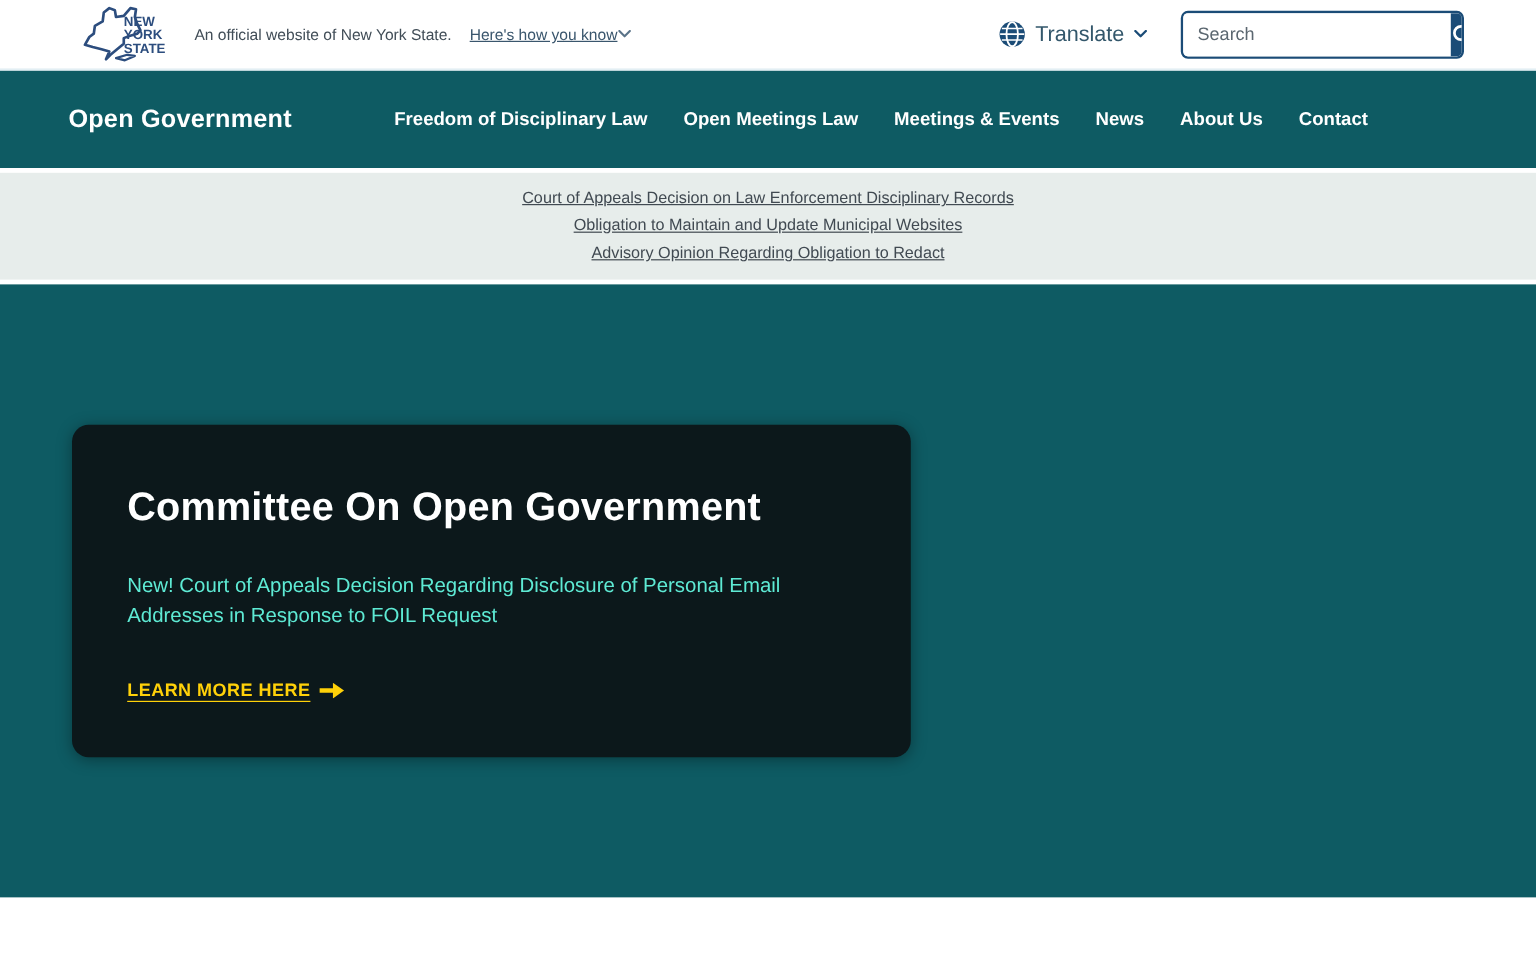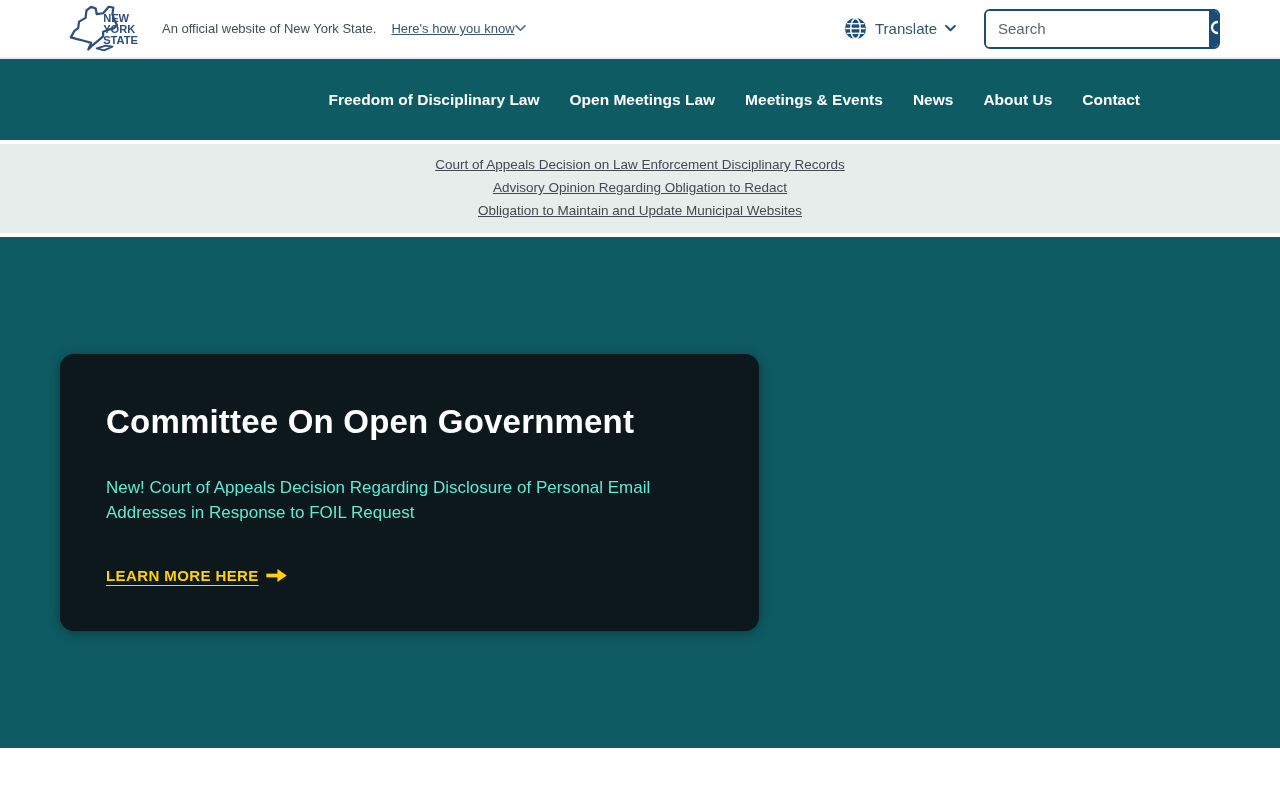--- a/index.html
+++ b/index.html
@@ -14,21 +14,21 @@
   .official-text { font-size:13px; color:#414d57; }
   .hyk-link {
     font-size:13px; color:#3a566d; text-decoration:underline; margin-left:15px;
     cursor:pointer; display:inline-flex; align-items:center; gap:0;
   }
   .chev { width:11px; height:7px; }
   .topbar-spacer { flex:1; }
   .translate {
     display:flex; align-items:center; gap:8px; margin-right:28px; cursor:pointer;
   }
-  .translate-label { font-size:15px; color:#33576b; }
+  .translate-label { font-size:18px; color:#33576b; }
   .globe { width:23px; height:23px; }
   .searchbox {
     width:236px; height:40px; border:2px solid #1b4c77; border-radius:6px;
     display:flex; overflow:hidden; background:#fff;
   }
   .searchbox input {
     flex:1; border:none; outline:none; padding:0 12px; font-size:15px;
     font-family:"Liberation Sans", sans-serif; color:#333;
   }
   .searchbox input::placeholder { color:#5b6770; opacity:1; }
@@ -116,34 +116,35 @@
     <button class="search-btn">
       <svg width="20" height="20" viewBox="0 0 20 20">
         <circle cx="8.5" cy="8.5" r="5.5" fill="none" stroke="#ffffff" stroke-width="2.3"></circle>
         <line x1="12.7" y1="12.7" x2="17.5" y2="17.5" stroke="#ffffff" stroke-width="2.6" stroke-linecap="round"></line>
       </svg>
     </button>
   </div>
 </header>
 
 <nav class="mainnav">
+  <div class="site-title">Open Government</div>
   <ul class="navlinks">
     <li><a href="#">Freedom of Disciplinary Law</a></li>
     <li><a href="#">Open Meetings Law</a></li>
     <li><a href="#">Meetings &amp; Events</a></li>
     <li><a href="#">News</a></li>
     <li><a href="#">About Us</a></li>
     <li><a href="#">Contact</a></li>
   </ul>
 </nav>
 
 <section class="banner">
   <a href="#">Court of Appeals Decision on Law Enforcement Disciplinary Records</a>
+  <a href="#">Obligation to Maintain and Update Municipal Websites</a>
   <a href="#">Advisory Opinion Regarding Obligation to Redact</a>
-  <a href="#">Obligation to Maintain and Update Municipal Websites</a>
 </section>
 
 <main class="hero">
   <div class="card">
     <h1>Committee On Open Government</h1>
     <p>New! Court of Appeals Decision Regarding Disclosure of Personal Email Addresses in Response to FOIL Request</p>
     <a href="#" class="cta">
       <span>LEARN MORE HERE</span>
       <svg class="arrow-ic" viewBox="0 0 22 14">
         <line x1="0" y1="7" x2="13" y2="7" stroke="#ffd109" stroke-width="4"></line>

